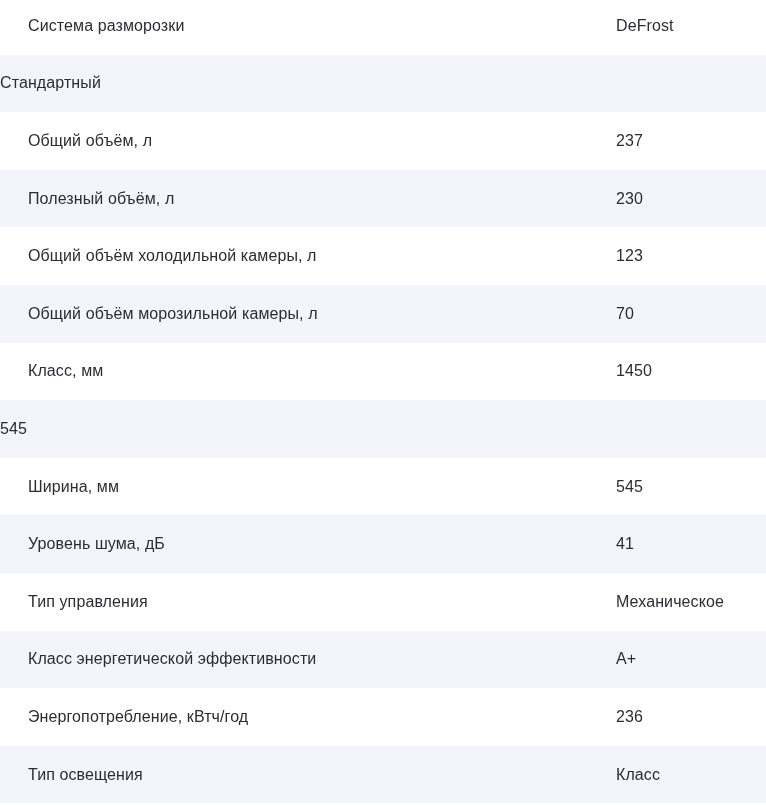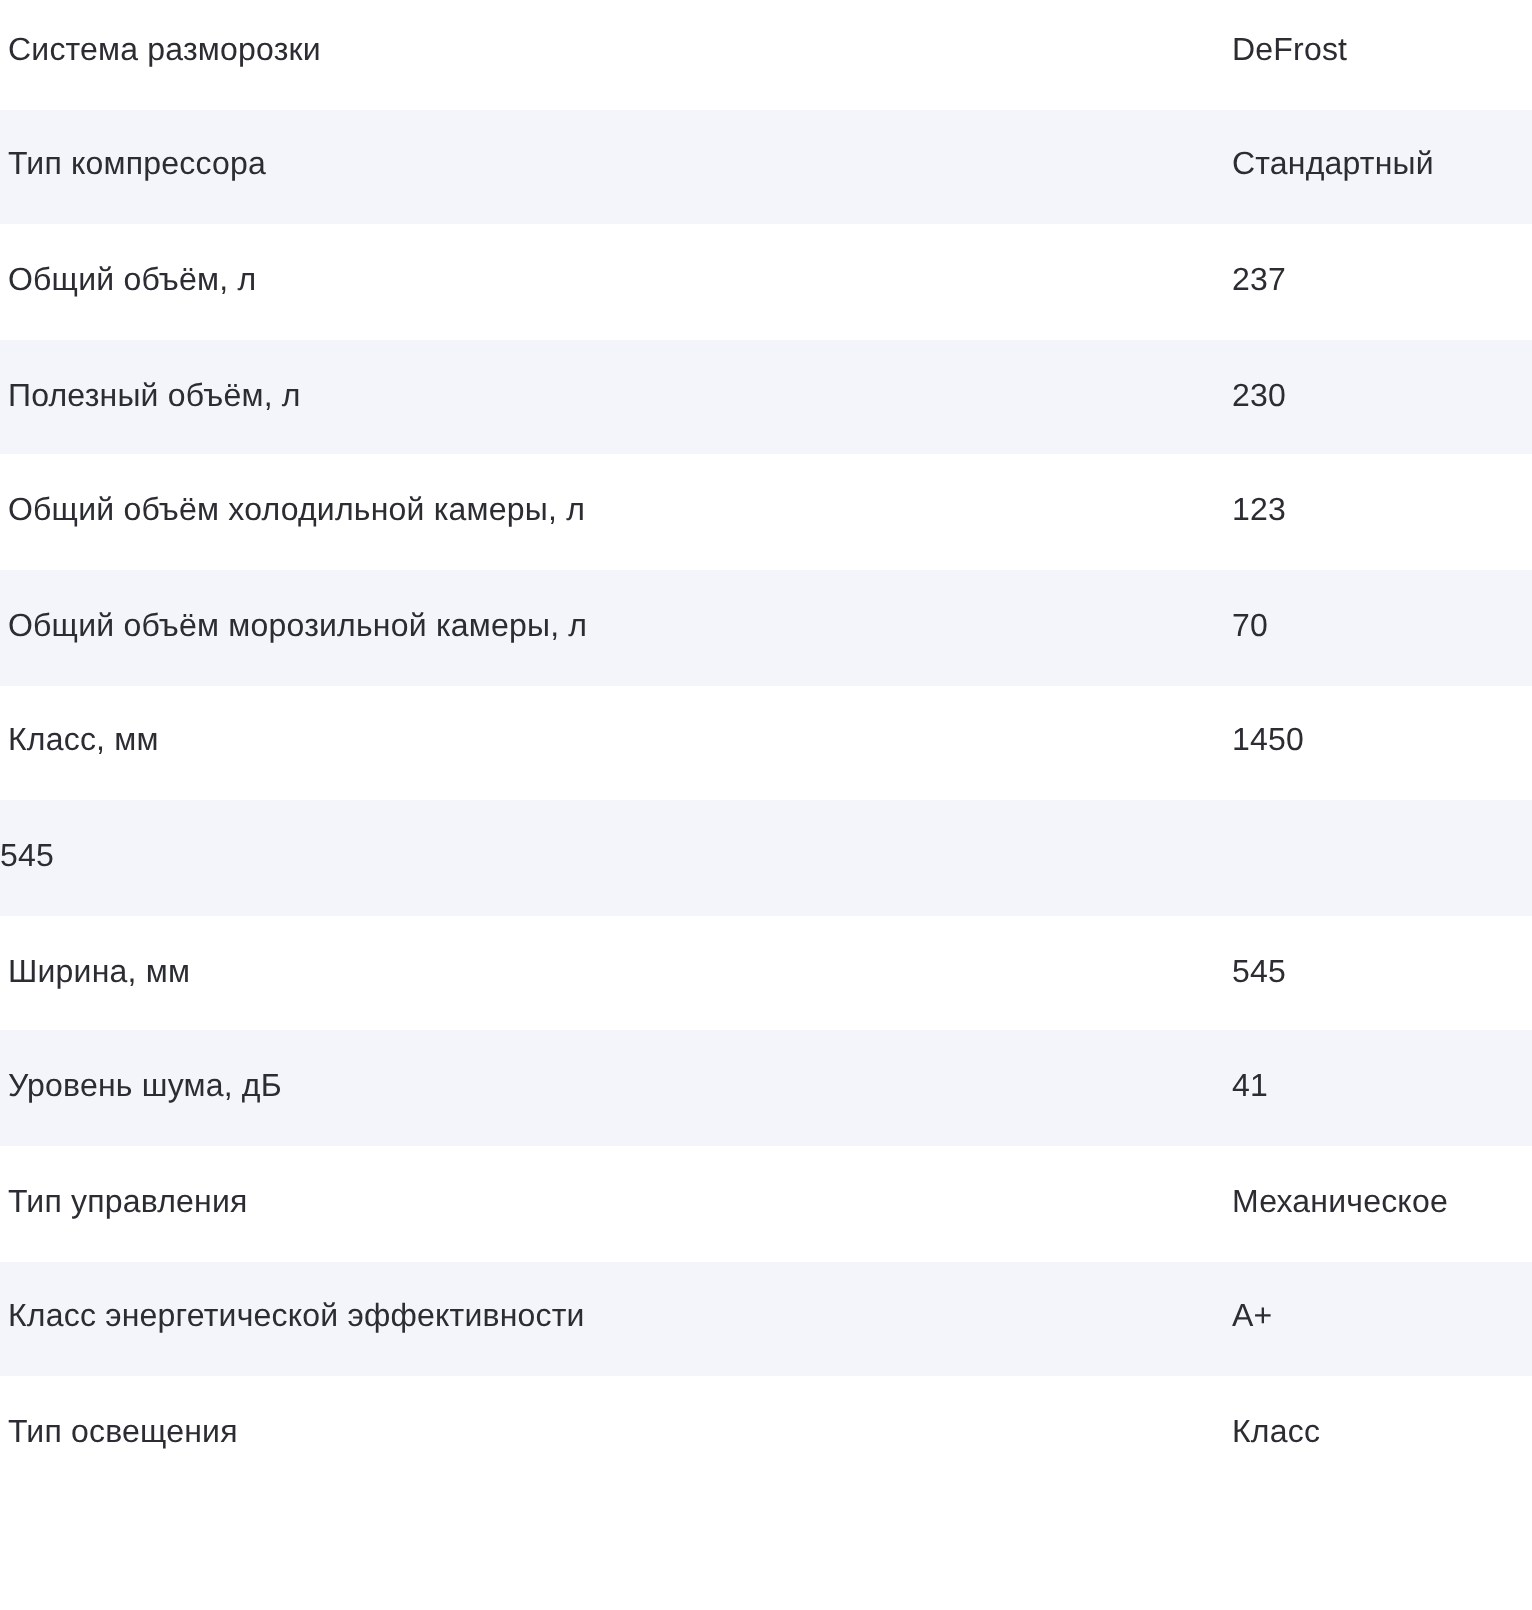--- a/index.html
+++ b/index.html
@@ -25,21 +25,21 @@
     align-items: center;
     height: 57.6px;
     box-sizing: border-box;
     background: #ffffff;
   }
   .spec-row:nth-child(even) {
     background: var(--stripe, #f4f5fa);
   }
   .spec-row .label {
     box-sizing: border-box;
-    padding-left: 4px;
+    padding-left: 28px;
     width: 616px;
     flex: 0 0 616px;
     letter-spacing: 0.1px;
   }
   .spec-row .value {
     box-sizing: border-box;
     flex: 1 1 auto;
     padding-right: 20px;
     letter-spacing: 0.1px;
     white-space: nowrap;
@@ -48,21 +48,20 @@
 </head>
 <body>
 
 <div class="spec-table" style="color: rgb(43, 45, 51);">
   <div class="rows" id="rows">
       <div class="spec-row">
         <div class="label">Система разморозки</div>
         <div class="value">DeFrost</div>
       </div>
       <div class="spec-row">
-        <div class="label">Тип компрессора</div>
         <div class="value">Стандартный</div>
       </div>
       <div class="spec-row">
         <div class="label">Общий объём, л</div>
         <div class="value">237</div>
       </div>
       <div class="spec-row">
         <div class="label">Полезный объём, л</div>
         <div class="value">230</div>
       </div>
@@ -91,17 +90,21 @@
       </div>
       <div class="spec-row">
         <div class="label">Тип управления</div>
         <div class="value">Механическое</div>
       </div>
       <div class="spec-row">
         <div class="label">Класс энергетической эффективности</div>
         <div class="value">A+</div>
       </div>
       <div class="spec-row">
+        <div class="label">Энергопотребление, кВтч/год</div>
+        <div class="value">236</div>
+      </div>
+      <div class="spec-row">
         <div class="label">Тип освещения</div>
         <div class="value">Класс</div>
       </div>
     </div>
 </div>
 
 </body></html>

